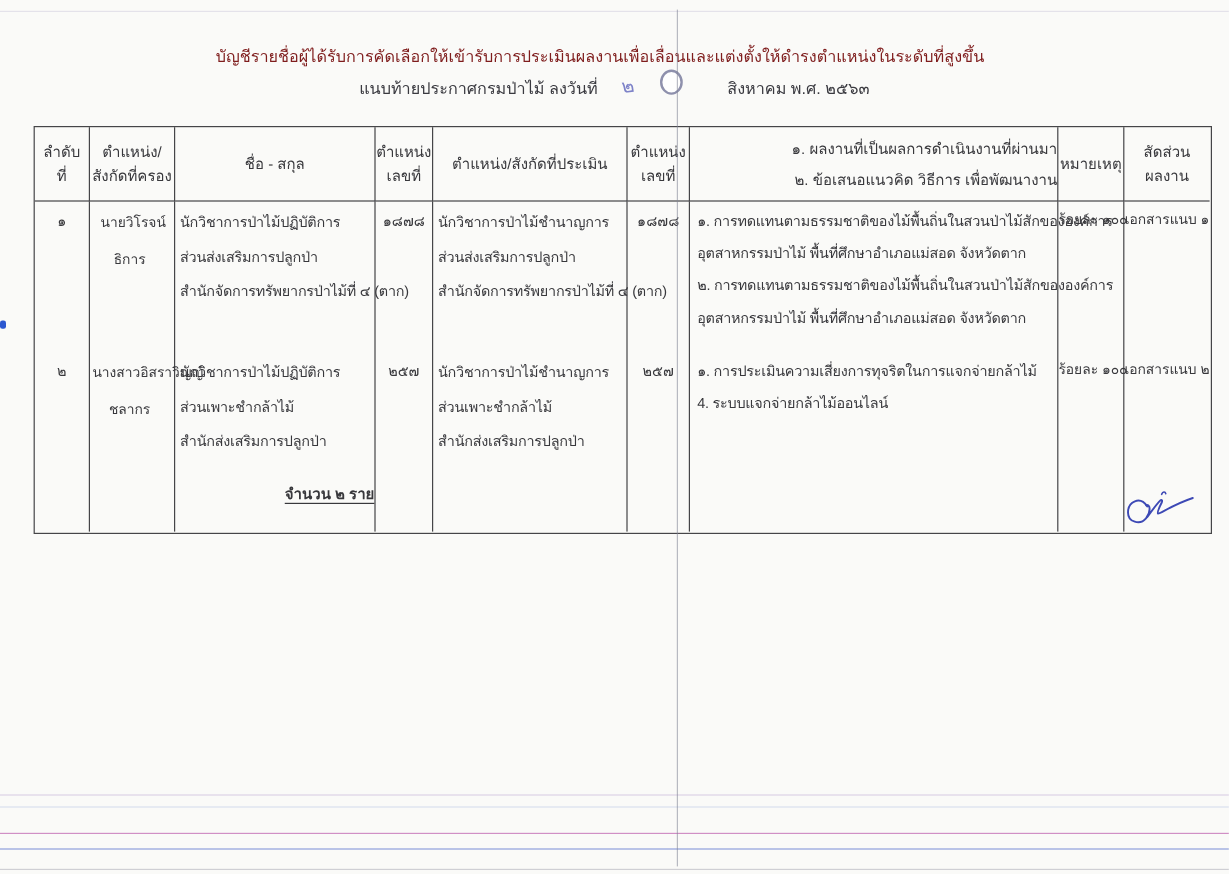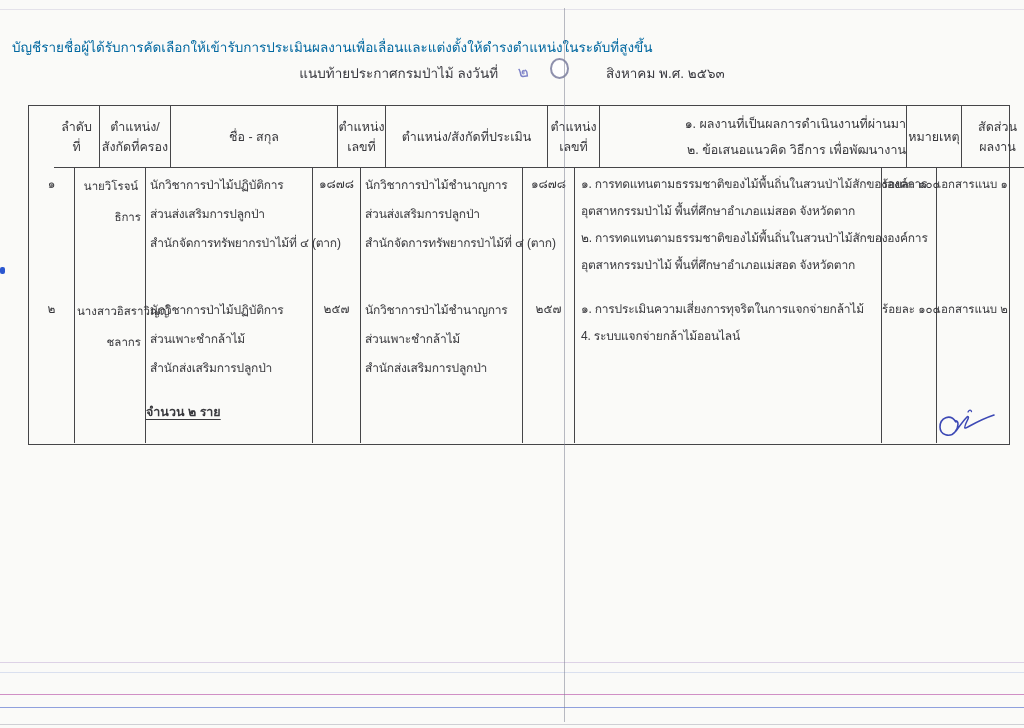--- a/index.html
+++ b/index.html
@@ -4,22 +4,22 @@
 <style>
   html,body{margin:0;padding:0;}
   body{
     width:1024px;height:728px;position:relative;overflow:hidden;
     background:#fafaf8;
     font-family:"Liberation Sans","DejaVu Sans",sans-serif;
     color:#38383c;
   }
   
   .title1{
-    position:absolute;top:36px;left:12px;width:1000px;
-    font-size:13.5px;color:#0369a1;letter-spacing:0;
+    position:absolute;top:36px;left:0;width:1000px;text-align:center;
+    font-size:13.5px;color:#7f1d1d;letter-spacing:0;
   }
   .title2{
     position:absolute;top:62px;left:12px;width:1000px;
     display:flex;justify-content:center;align-items:flex-start;
     font-size:13.5px;color:#3a3a40;
   }
   .day-slot{position:relative;display:inline-block;width:108px;height:22px;}
   .handwritten-day{
     position:absolute;left:20px;top:-3px;font-size:16px;color:#7d82c8;
     transform:rotate(-8deg);font-family:"DejaVu Serif",serif;
@@ -37,43 +37,43 @@
   .scan-b3{top:694px;background:#d08fc5;}
   .scan-b4{top:707px;background:#8fa0dd;}
   .scan-edge{top:724px;background:#cfcfd4;}
   .ink-dot{position:absolute;left:0px;top:267px;width:5px;height:7px;border-radius:2px;background:#2b57d0;}
   
   .doc-table{
     position:absolute;left:28px;top:105px;width:982px;height:340px;
     border:1.5px solid #454548;box-sizing:border-box;background:transparent;
   }
   .hdr-row,.body-row{display:grid;grid-template-columns:46px 71px 167px 48px 162px 52px 307px 55px 71px;}
-  .hdr-row{height:62px;margin-left:25px;}
+  .hdr-row{height:62px;}
   .body-row{height:275px;}
   .hcell{
     border-right:1px solid #454548;border-bottom:1px solid #454548;
     display:flex;flex-direction:column;justify-content:center;align-items:center;
     font-size:12.5px;line-height:20px;text-align:center;box-sizing:border-box;
   }
   .hcell:last-child,.bcell:last-child{border-right:none;}
   .hcell.works-h{align-items:flex-end;padding-left:8px;line-height:26px;}
   .bcell{
     position:relative;border-right:1px solid #454548;box-sizing:border-box;
     font-size:12px;
   }
   .e1{position:absolute;top:3px;left:0;right:0;}
   .e2{position:absolute;top:128px;left:0;right:0;}
   .num{text-align:center;line-height:26px;font-size:12px;}
   .name-l1{text-align:center;padding-left:2px;line-height:31px;white-space:nowrap;font-size:11.5px;}
-  .name-l2{text-align:right;padding-right:4px;line-height:31px;white-space:nowrap;font-size:11.5px;}
+  .name-l2{text-align:center;padding-right:4px;line-height:31px;white-space:nowrap;font-size:11.5px;}
   .pos-line{line-height:29px;padding-left:4px;white-space:nowrap;letter-spacing:-0.2px;}
   .work-line{line-height:27px;padding-left:6px;white-space:nowrap;letter-spacing:-0.2px;}
   .small-c{text-align:center;line-height:26px;white-space:nowrap;font-size:11.5px;}
   .total-label{
-    position:absolute;top:234px;left:0;right:0;text-align:left;
+    position:absolute;top:234px;left:0;right:0;text-align:right;
     font-weight:bold;font-size:12.5px;text-decoration:underline;text-underline-offset:3px;
   }
   .signature{position:absolute;left:932px;top:406px;z-index:6;}
 </style>
 </head>
 <body>
 
 <div class="scanline scan-top"></div>
 <div class="fold-line"></div>
 <div class="ink-dot"></div>

